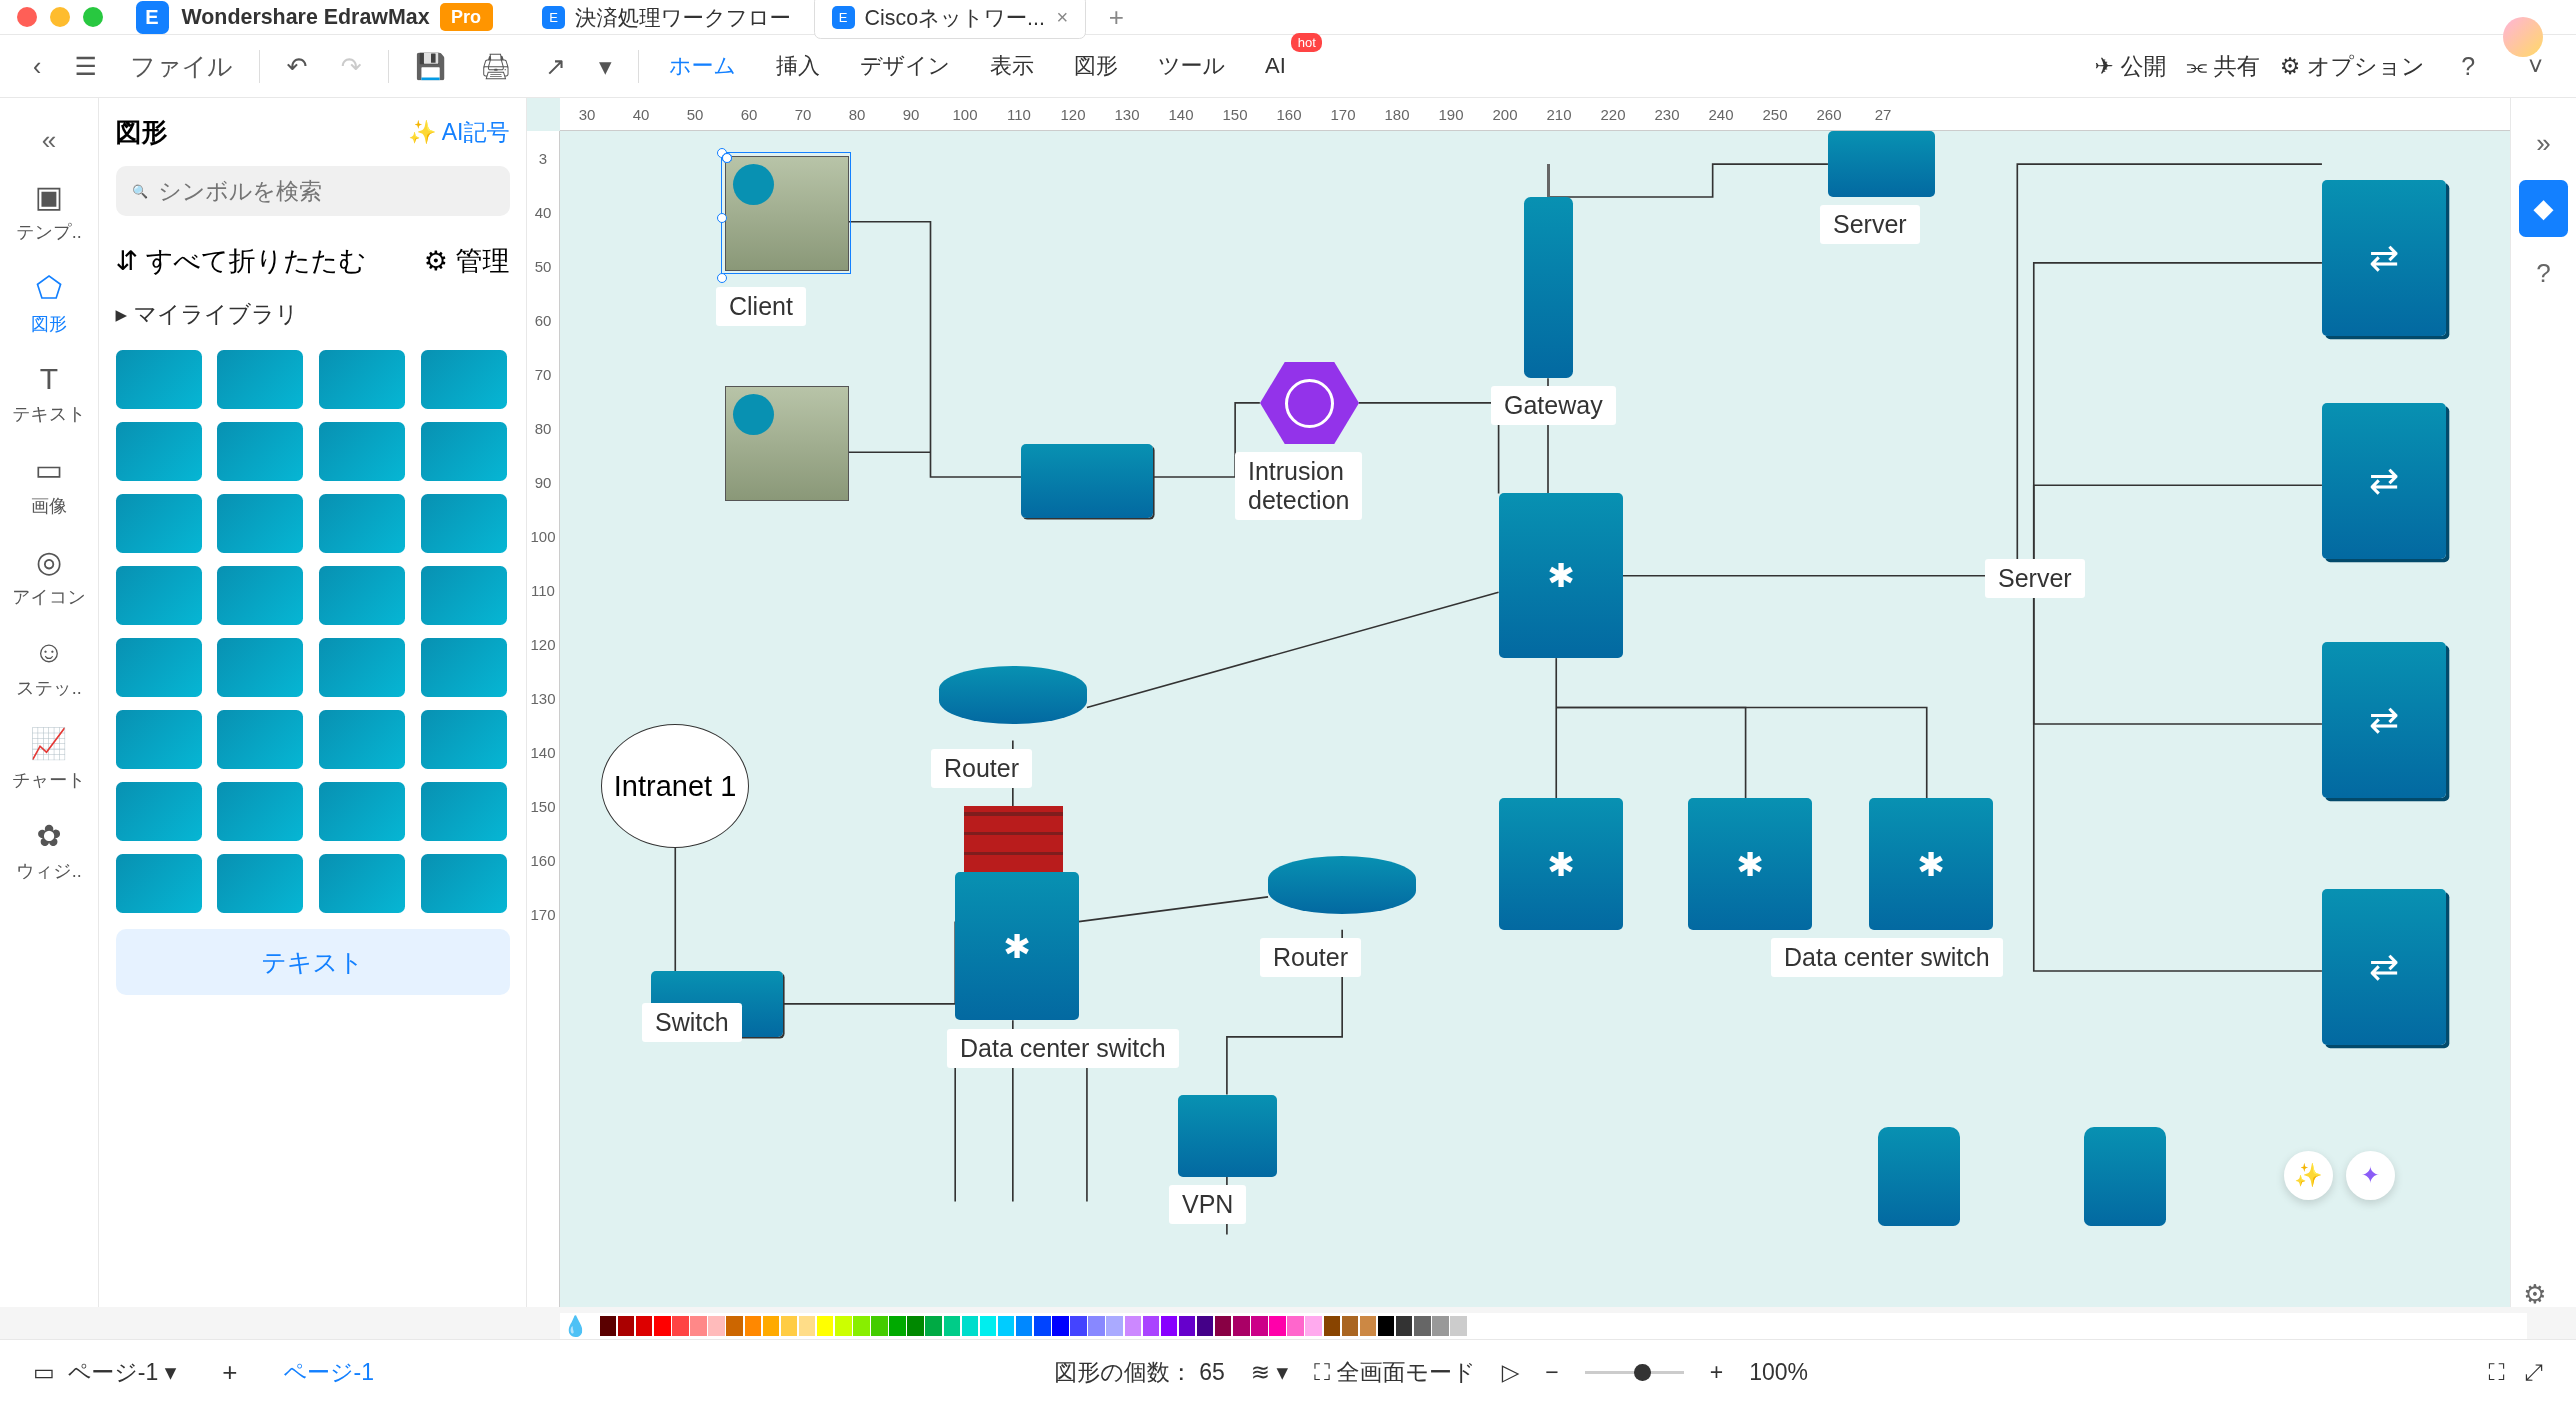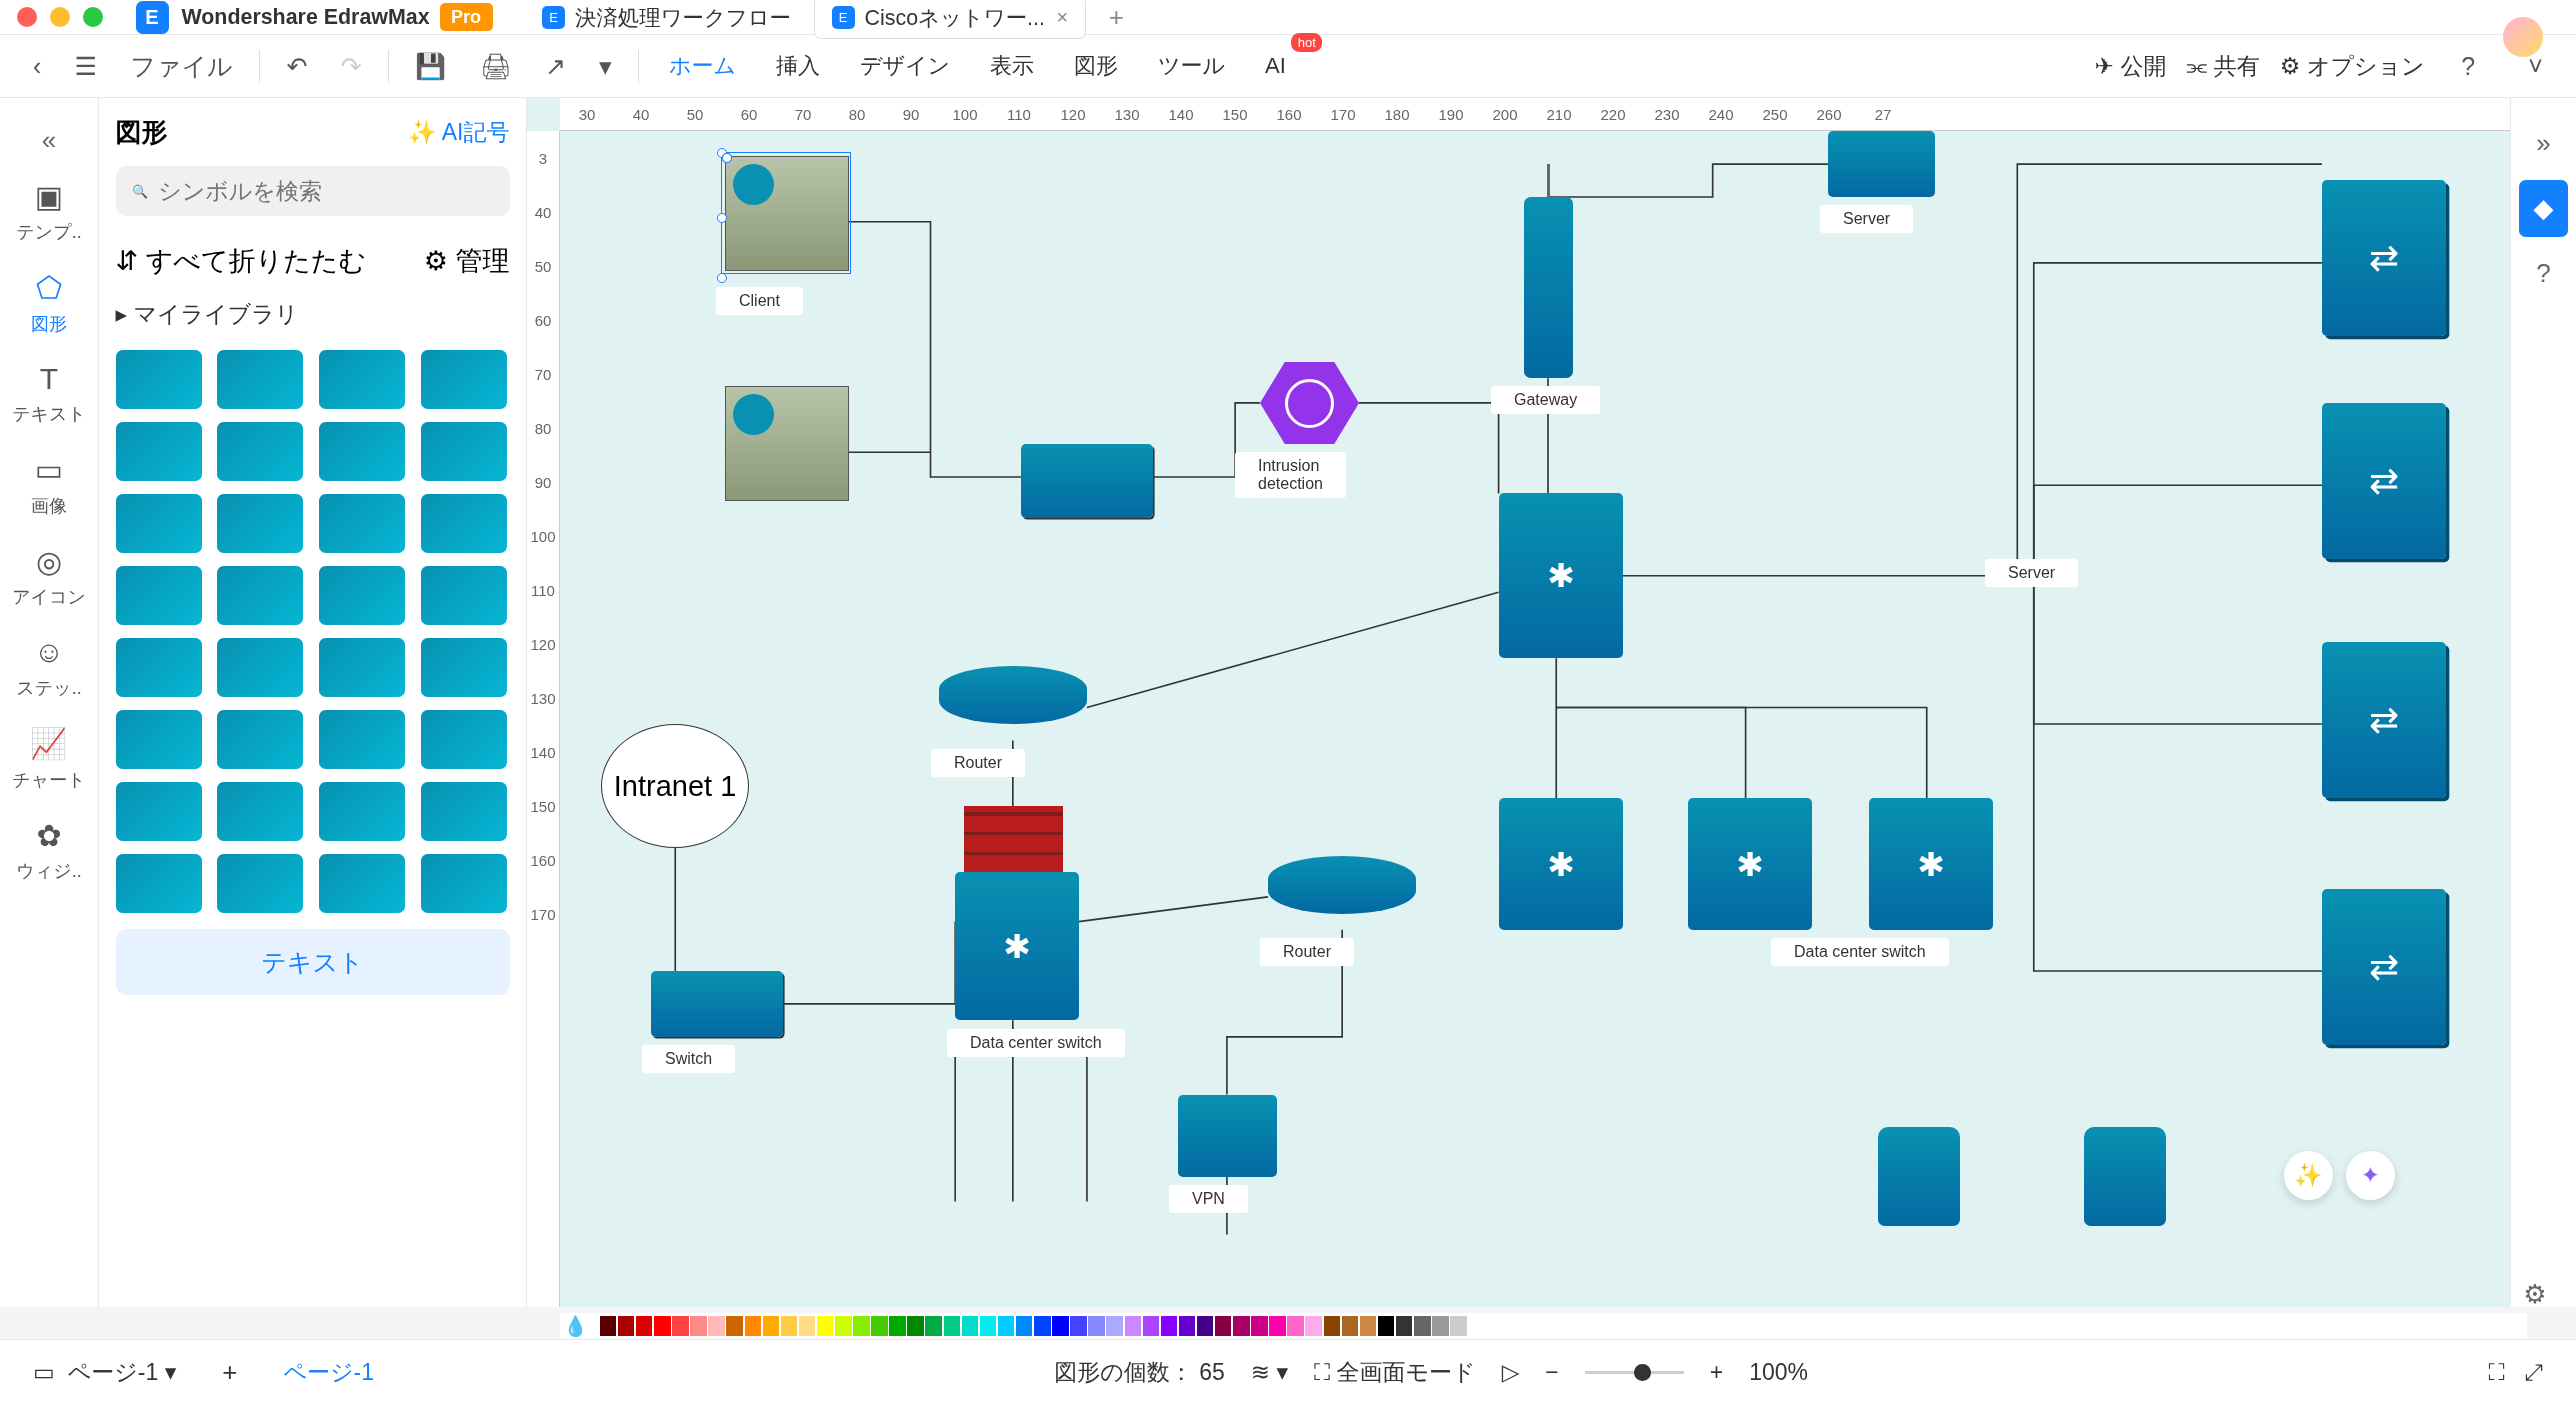--- a/index.html
+++ b/index.html
@@ -45,21 +45,21 @@
 .shapes-grid{display:grid;grid-template-columns:repeat(4,1fr);gap:13px;margin-top:10px;}
 .shape-item{width:86px;height:59px;background:linear-gradient(135deg,#0891b2,#06b6d4);border-radius:6.6px;position:relative;}
 .more-btn{background:#e6f2ff;color:#1380ff;border:none;border-radius:10px;padding:16.5px;font-size:25px;width:100%;margin-top:16.5px;cursor:pointer;}
 .canvas-area{flex:1;background:#e0f2f1;position:relative;overflow:hidden;}
 .ruler-h{position:absolute;top:0;left:33px;right:0;height:33px;background:#fff;border-bottom:0.8px solid #ccc;display:flex;font-size:15px;color:#666;}
 .ruler-tick{width:54px;text-align:center;line-height:33px;}
 .ruler-v{position:absolute;top:33px;left:0;width:33px;bottom:0;background:#fff;border-right:0.8px solid #ccc;font-size:15px;color:#666;}
 .ruler-vtick{height:54px;display:flex;align-items:center;justify-content:center;}
 .canvas{position:absolute;top:33px;left:33px;right:0;bottom:0;}
 .node{position:absolute;}
-.node-label{position:absolute;background:#fff;padding:5px 23px;font-size:16px;color:#333;white-space:nowrap;border-radius:3.3px;}
+.node-label{position:absolute;background:#fff;padding:5px 13px;font-size:25px;color:#333;white-space:nowrap;border-radius:3.3px;}
 .right-tools{width:66px;background:#fff;border-left:0.8px solid #e8e8e8;padding-top:16.5px;text-align:center;}
 .rt-item{padding:13px;font-size:26px;color:#666;}
 .color-bar{position:absolute;bottom:66px;left:560px;right:49px;height:26px;display:flex;align-items:center;gap:1.6px;background:#fff;padding:3.3px;}
 .color-swatch{width:16.5px;height:20px;}
 .status-bar{position:absolute;bottom:0;left:0;right:0;height:66px;background:#fff;border-top:0.8px solid #e8e8e8;display:flex;align-items:center;padding:0 33px;font-size:23px;color:#333;}
 .sb-page{display:flex;align-items:center;gap:13px;}
 .sb-center{margin-left:auto;margin-right:auto;display:flex;align-items:center;gap:26px;}
 .sb-right{display:flex;align-items:center;gap:20px;}
 .device-icon{width:82px;height:66px;background:linear-gradient(180deg,#0891b2,#0369a1);border-radius:5px;box-shadow:1.6px 1.6px 0 #333;}
 .ai-fab{position:absolute;bottom:107px;right:115px;display:flex;gap:13px;}
@@ -295,21 +295,21 @@
         <div class="node-label" style="left: 931px; top: 255px;">Gateway</div>
         <div class="node" style="left: 939px; top: 362px;">
           <div style="width:124px;height:165px;background:linear-gradient(#0891b2,#0369a1);border-radius:5px;display:flex;align-items:center;justify-content:center;color:#fff;font-size:33px">✱</div>
         </div>
         <div class="node" style="left: 41px; top: 593px;">
           <div style="width:148px;height:124px;background:#fff;border:1.6px solid #333;border-radius:50%;display:flex;align-items:center;justify-content:center;font-size:29px">Intranet 1</div>
         </div>
         <div class="node" style="left: 91px; top: 840px;">
           <div class="device-icon" style="width:132px;height:66px"></div>
         </div>
-        <div class="node-label" style="left: 82px; top: 914px;">Switch</div>
+        <div class="node-label" style="left: 82px; top: 872px;">Switch</div>
         <div class="node" style="left: 379px; top: 535px;">
           <div style="width:148px;height:58px;background:linear-gradient(#0891b2,#0369a1);border-radius:50%/40%"></div>
         </div>
         <div class="node-label" style="left: 371px; top: 618px;">Router</div>
         <div class="node" style="left: 404px; top: 675px;">
           <div style="width:99px;height:66px;background:repeating-linear-gradient(0deg,#b91c1c 0 16.5px,#7f1d1d 16.5px 20px)"></div>
         </div>
         <div class="node" style="left: 395px; top: 741px;">
           <div style="width:124px;height:148px;background:linear-gradient(#0891b2,#0369a1);border-radius:5px;display:flex;align-items:center;justify-content:center;color:#fff;font-size:33px">✱</div>
         </div>

